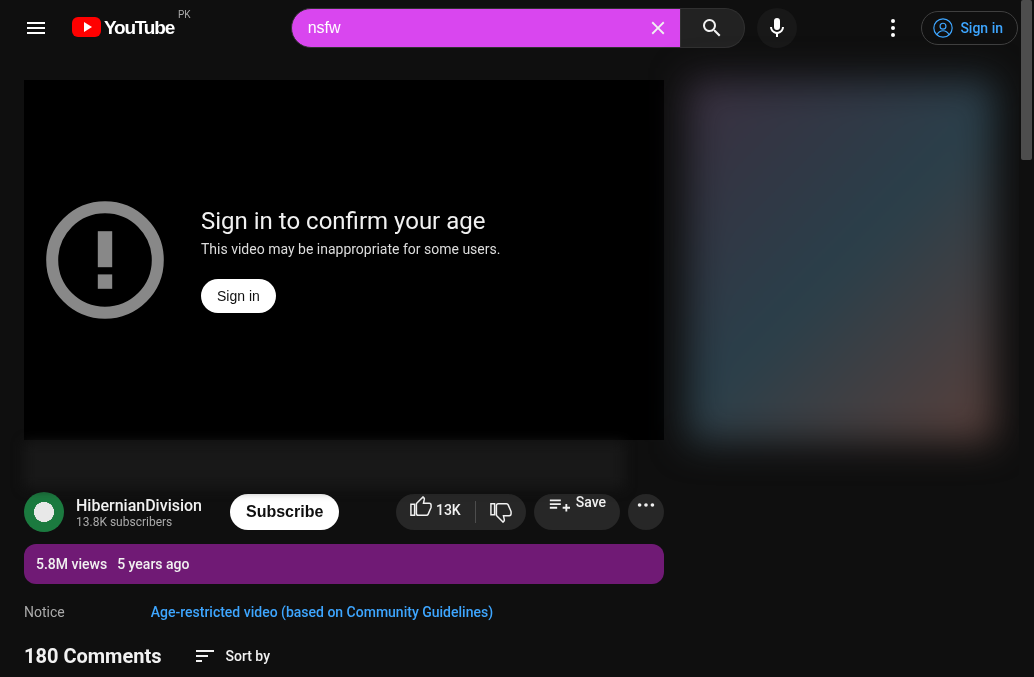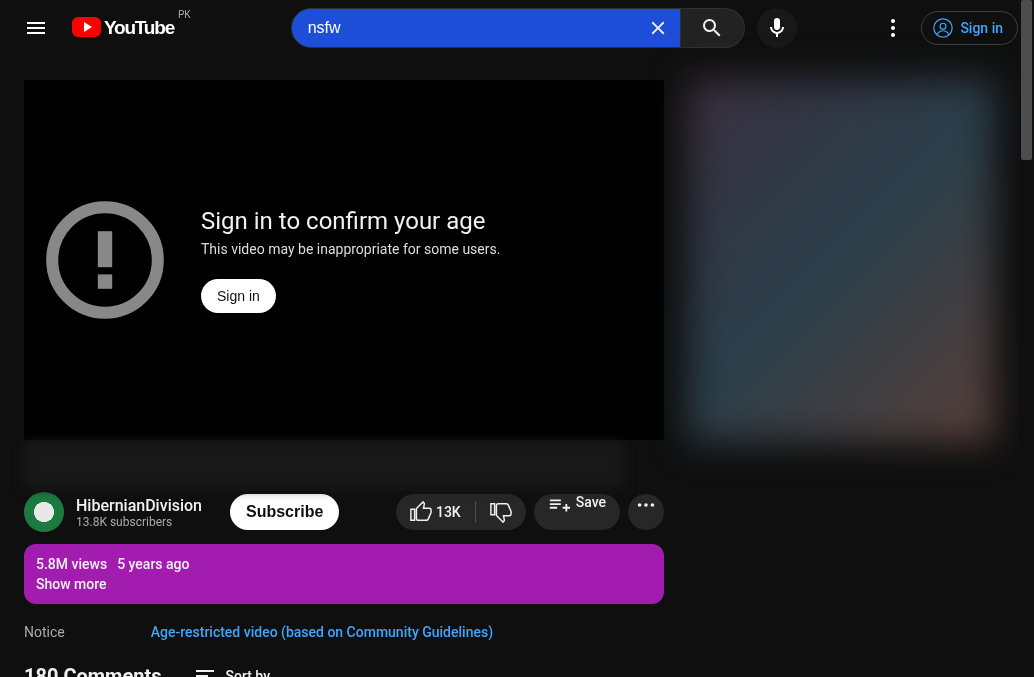--- a/index.html
+++ b/index.html
@@ -71,21 +71,21 @@
     }
     .search-container {
       display: flex;
       align-items: center;
       margin-left: 84px;
       flex: 0 0 auto;
     }
     .search-box {
       display: flex;
       align-items: center;
-      background: #1d4ed8;
+      background: #d946ef;
       border: 1px solid #303030;
       border-radius: 40px 0 0 40px;
       height: 40px;
       width: 390px;
       padding: 0 4px 0 16px;
     }
     .search-input {
       flex: 1;
       background: transparent;
       border: none;
@@ -247,23 +247,23 @@
       display: flex;
       align-items: flex-start;
       cursor: pointer;
     }
     .like-dislike {
       display: flex;
       align-items: center;
     }
     .like-part {
       display: flex;
-      align-items: center;
+      align-items: flex-end;
       gap: 4px;
-      padding: 4px 14px;
+      padding: 12px 14px;
       height: 36px;
     }
     .divider {
       width: 1px;
       height: 22px;
       background: #4d4d4d;
     }
     .dislike-part {
       padding: 0 14px;
       height: 36px;
@@ -274,21 +274,21 @@
       padding: 0 14px;
       gap: 6px;
       font-size: 14px;
       font-weight: 500;
     }
     .more-pill {
       width: 36px;
       justify-content: center;
     }
     .description-box {
-      background: #a21caf;
+      background: #701a75;
       border-radius: 12px;
       margin-top: 12px;
       padding: 12px;
       font-size: 14px;
     }
     .desc-stats {
       font-weight: 500;
       display: flex;
       gap: 10px;
     }
@@ -460,21 +460,20 @@
               <circle cx="19" cy="12" r="2"></circle>
             </svg>
         </div>
       </div>
     </div>
     <div class="description-box">
       <div class="desc-stats">
         <span>5.8M views</span>
         <span>5 years ago</span>
       </div>
-      <div class="show-more">Show more</div>
     </div>
     <div class="notice-row">
       <span class="notice-label">Notice</span>
       <span class="notice-link">Age-restricted video (based on Community Guidelines)</span>
     </div>
     <div class="comments-header">
       <span class="comment-count">180 Comments</span>
       <div class="sort-by">
         <svg width="24" height="24" viewBox="0 0 24 24" fill="#f1f1f1">
             <path d="M3 18h6v-2H3v2zM3 6v2h18V6H3zm0 7h12v-2H3v2z"></path>

